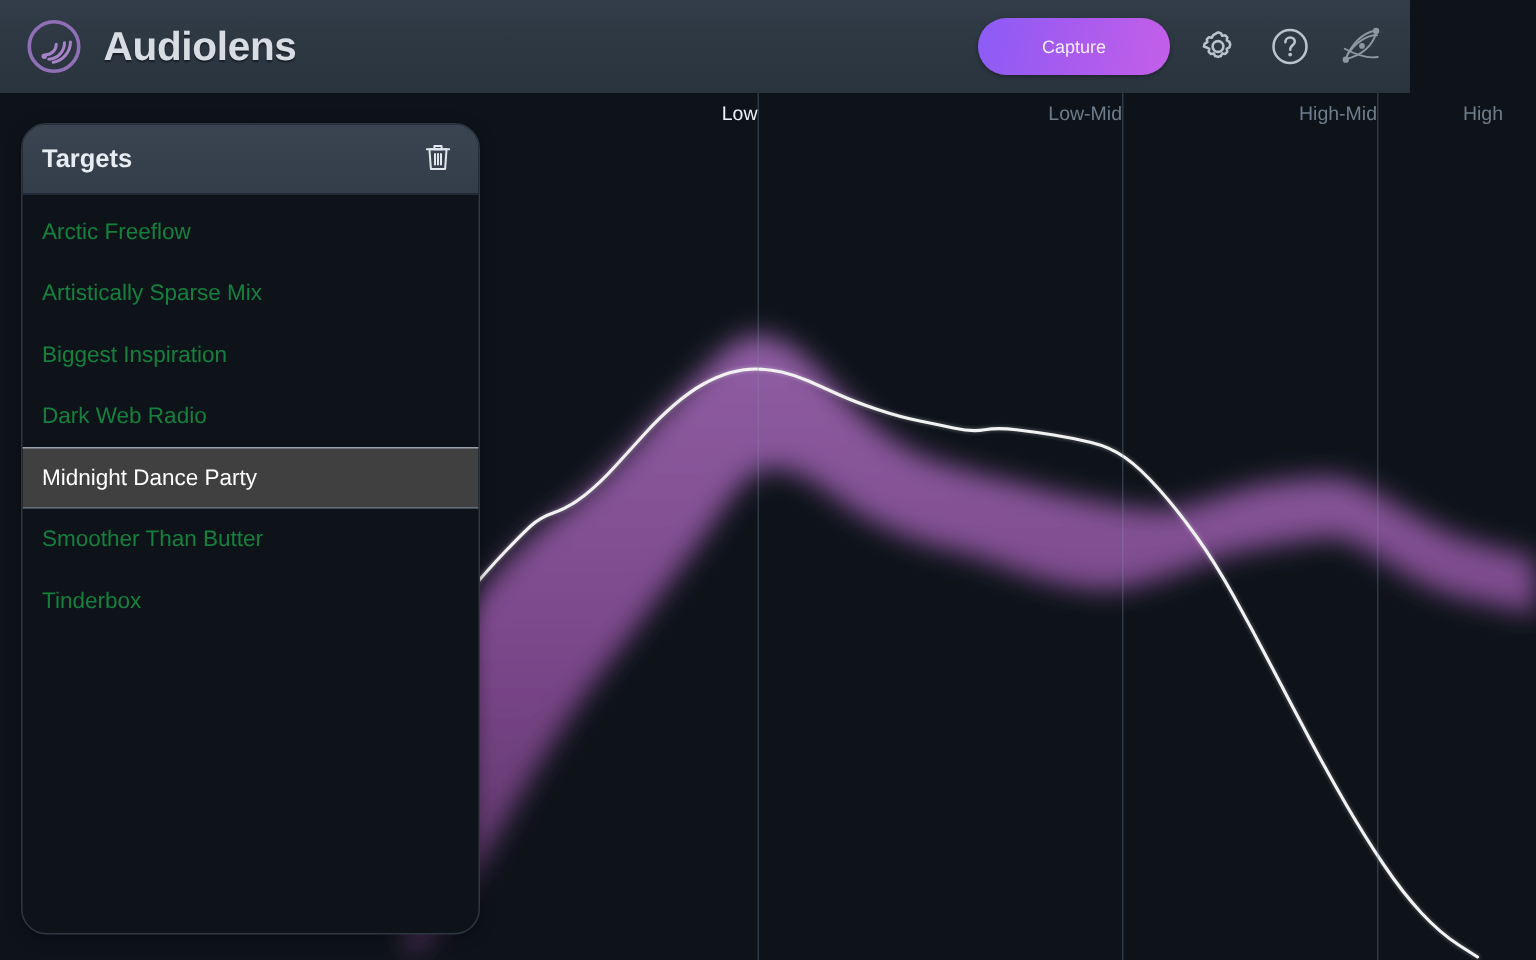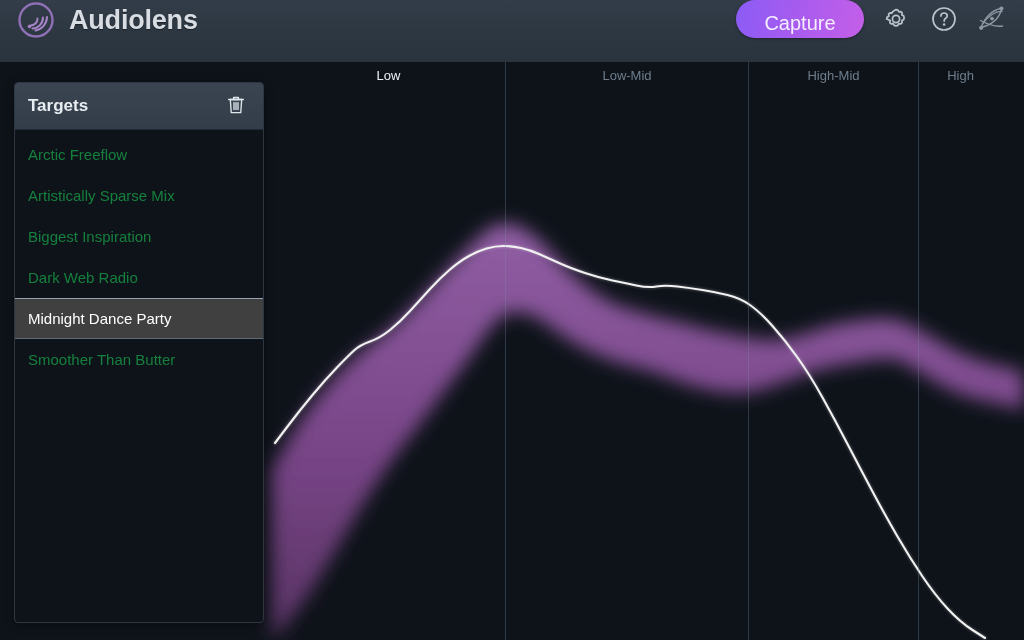--- a/index.html
+++ b/index.html
@@ -12,41 +12,41 @@
   .app {
     position: relative;
     width: 1024px; height: 640px;
     background: #0e131a;
     overflow: hidden;
   }
 
   
   .header {
     position: absolute; top: 0; left: 0;
-    width: 1024px; height: 62px;
+    width: 940px; height: 62px;
     background: linear-gradient(180deg, #333d49 0%, #2d3742 55%, #2a343f 100%);
-    display: flex; align-items: flex-start;
+    display: flex; align-items: center;
     padding: 0 16px;
     z-index: 20;
   }
   .brand { display: flex; align-items: center; gap: 13px; }
   .logo-mark { width: 40px; height: 40px; display: block; }
   .brand-title {
     font-size: 27px; font-weight: bold; letter-spacing: -0.2px;
     color: #d8dde3;
     text-shadow: 0 1px 1px rgba(0,0,0,.45);
   }
   .header-right {
     margin-left: auto; display: flex; align-items: center; gap: 16px;
   }
   .capture-btn {
     height: 38px; min-width: 128px; padding: 12px 26px;
     border: none; border-radius: 19px;
     background: linear-gradient(100deg, #8b5cf6 0%, #a65bef 45%, #c45fe8 100%);
-    color: #f4edff; font-size: 20px;
+    color: #f4edff; font-size: 12px;
     font-family: "Liberation Sans", sans-serif;
     cursor: pointer;
     box-shadow: 0 1px 3px rgba(0,0,0,.35);
   }
   .icon-btn {
     width: 32px; height: 32px;
     display: flex; align-items: center; justify-content: center;
     cursor: pointer; background: none; border: none;
   }
   .icon-btn svg { display: block; }
@@ -58,42 +58,42 @@
     z-index: 4;
     pointer-events: none;
   }
   .band {
     position: absolute; top: 0; height: 578px;
     border-left: 1px solid rgba(120,145,165,.30);
   }
   .band:first-child { border-left: none; }
   .band-label {
     position: absolute; top: 6px; left: 0; width: 100%;
-    text-align: center;
+    text-align: right;
     font-size: 13px;
     color: #6e7d8c;
     pointer-events: auto;
   }
   .band.active .band-label { color: #eef2f6; }
 
   
   .chart {
     position: absolute; top: 62px; left: 0;
     width: 1024px; height: 578px;
     z-index: 2;
   }
   .chart svg { display: block; width: 1024px; height: 578px; }
 
   
   .sidebar {
     position: absolute; left: 14px; top: 82px;
-    width: 250px; height: 541px;
+    width: 306px; height: 541px;
     background: #0e131a;
     border: 1px solid #2c3742;
-    border-radius: 4px;
+    border-radius: 17px;
     overflow: hidden;
     z-index: 10;
     box-shadow: 0 2px 10px rgba(0,0,0,.35);
   }
   .sidebar-header {
     height: 47px;
     background: linear-gradient(180deg, #3a4551 0%, #333d49 100%);
     display: flex; align-items: center;
     padding: 0 14px 0 13px;
     border-bottom: 1px solid #232c36;
@@ -255,16 +255,19 @@
         </div>
         <div class="target-item">
           <span>Dark Web Radio</span>
         </div>
         <div class="target-item selected">
           <span>Midnight Dance Party</span>
         </div>
         <div class="target-item">
           <span>Smoother Than Butter</span>
         </div>
+        <div class="target-item">
+          <span>Tinderbox</span>
+        </div>
       </div>
   </div>
 
 </div>
 
 </body></html>

